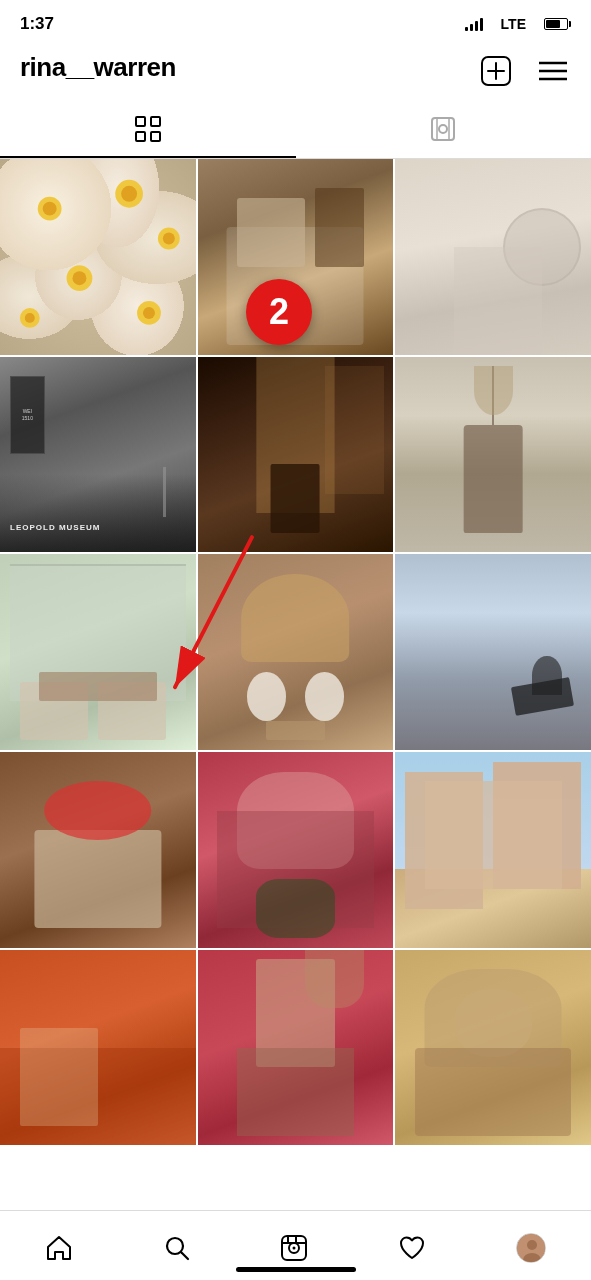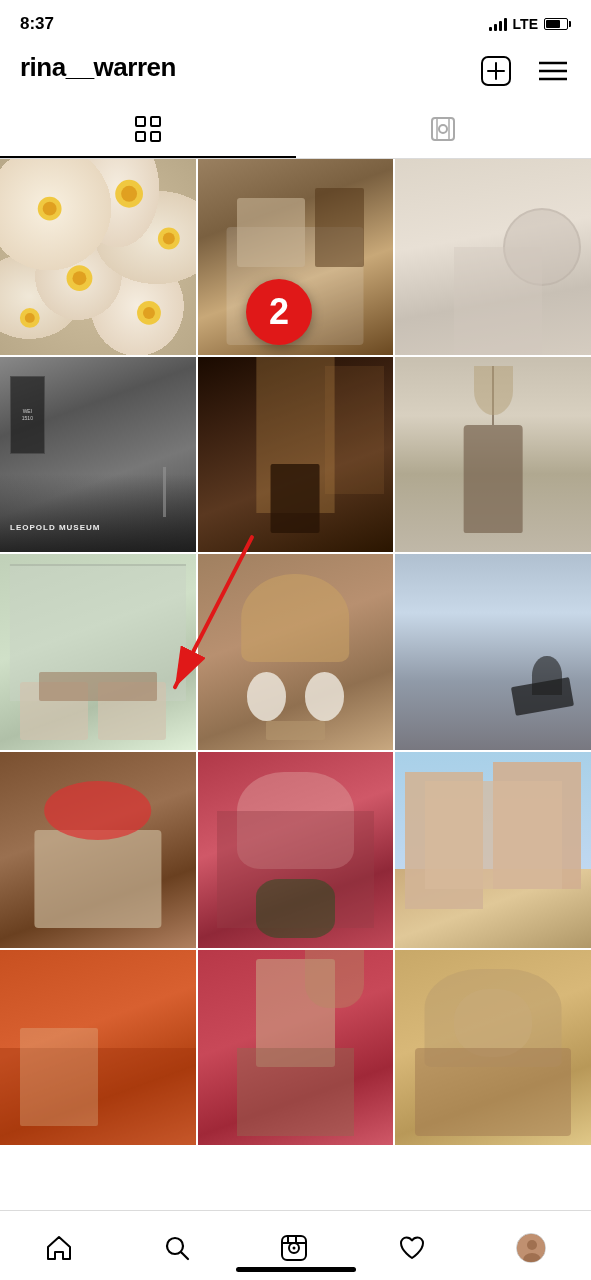--- a/index.html
+++ b/index.html
@@ -21,21 +21,21 @@
       height: 44px;
     }
     .status-time {
       font-size: 17px;
       font-weight: 600;
       color: #000;
     }
     .status-icons {
       display: flex;
       align-items: center;
-      gap: 6px;
+      gap: 18px;
     }
     .signal-bars {
       display: flex;
       align-items: flex-end;
       gap: 2px;
       height: 14px;
     }
     .signal-bars span {
       background: #000;
       width: 3px;
@@ -203,21 +203,21 @@
 
     
     .grid-wrapper {
       position: relative;
     }
   </style>
 </head>
 <body>
 
 <div class="status-bar">
-  <span class="status-time">8:37</span>
+  <span class="status-time">1:37</span>
   <div class="status-icons">
     <div class="signal-bars">
       <span></span>
         <span></span>
         <span></span>
         <span></span>
     </div>
     <span class="lte-text">LTE</span>
     <div class="battery-icon">
       <div class="battery-body">

